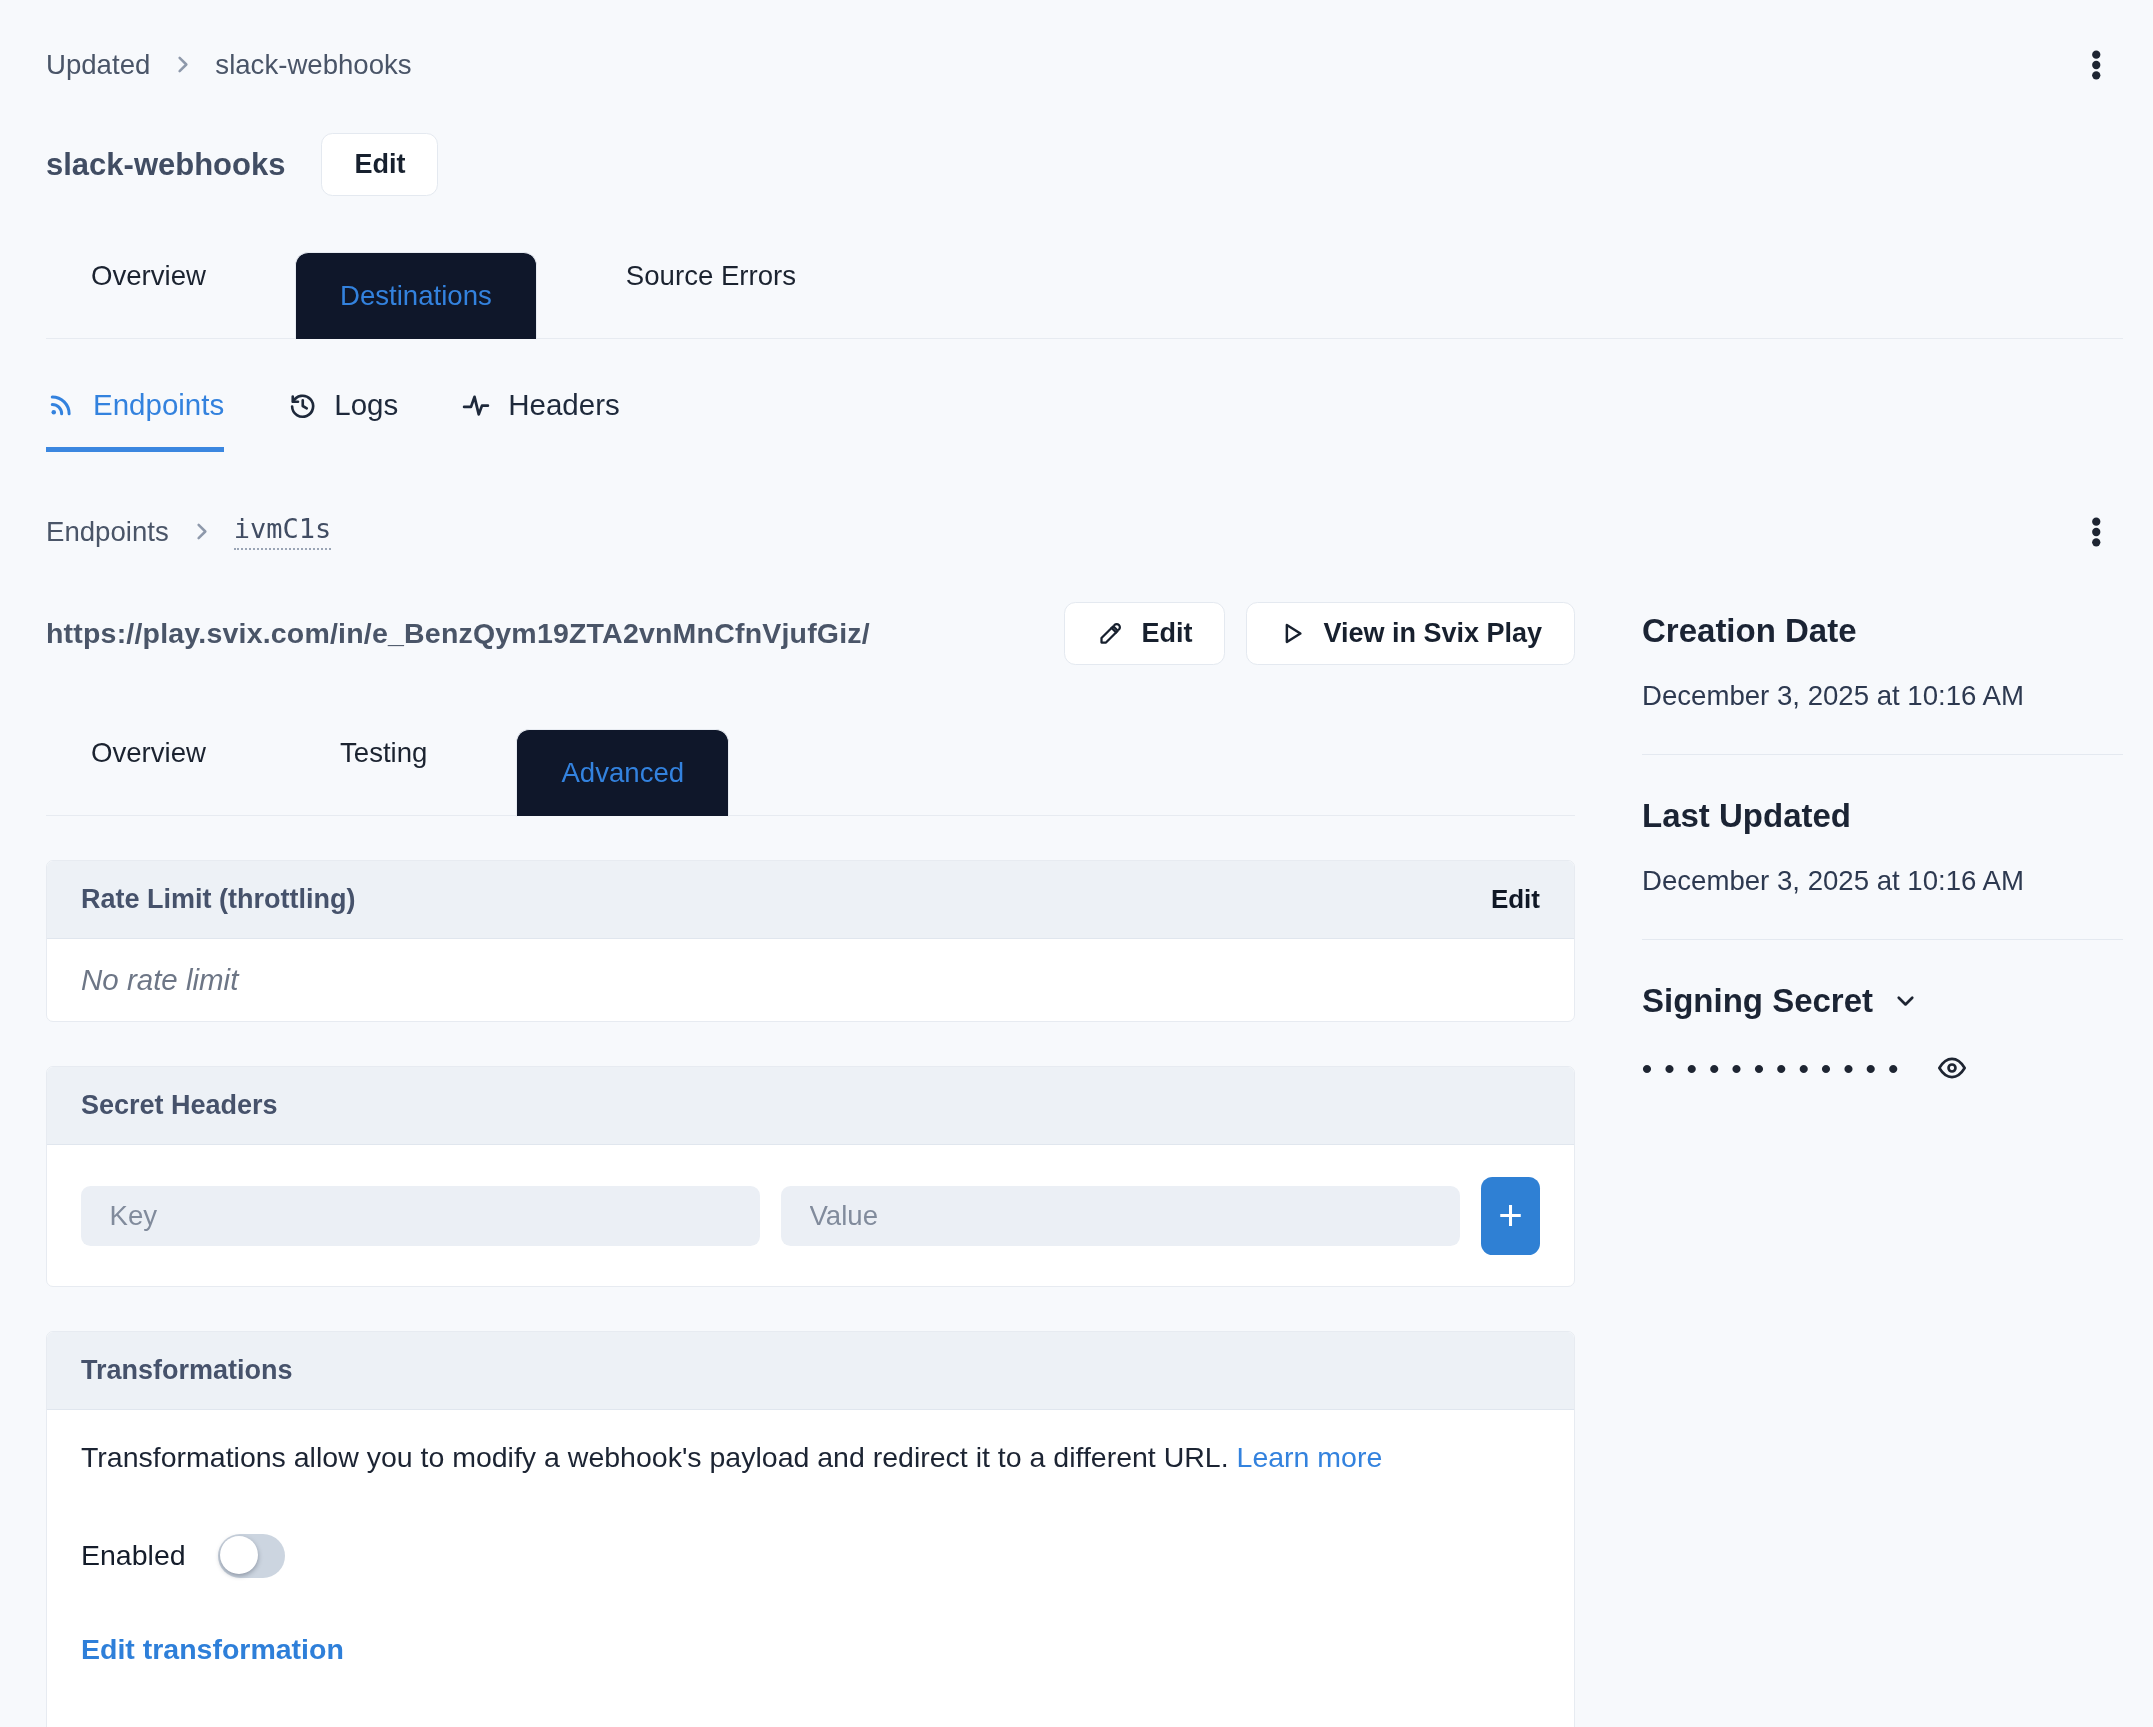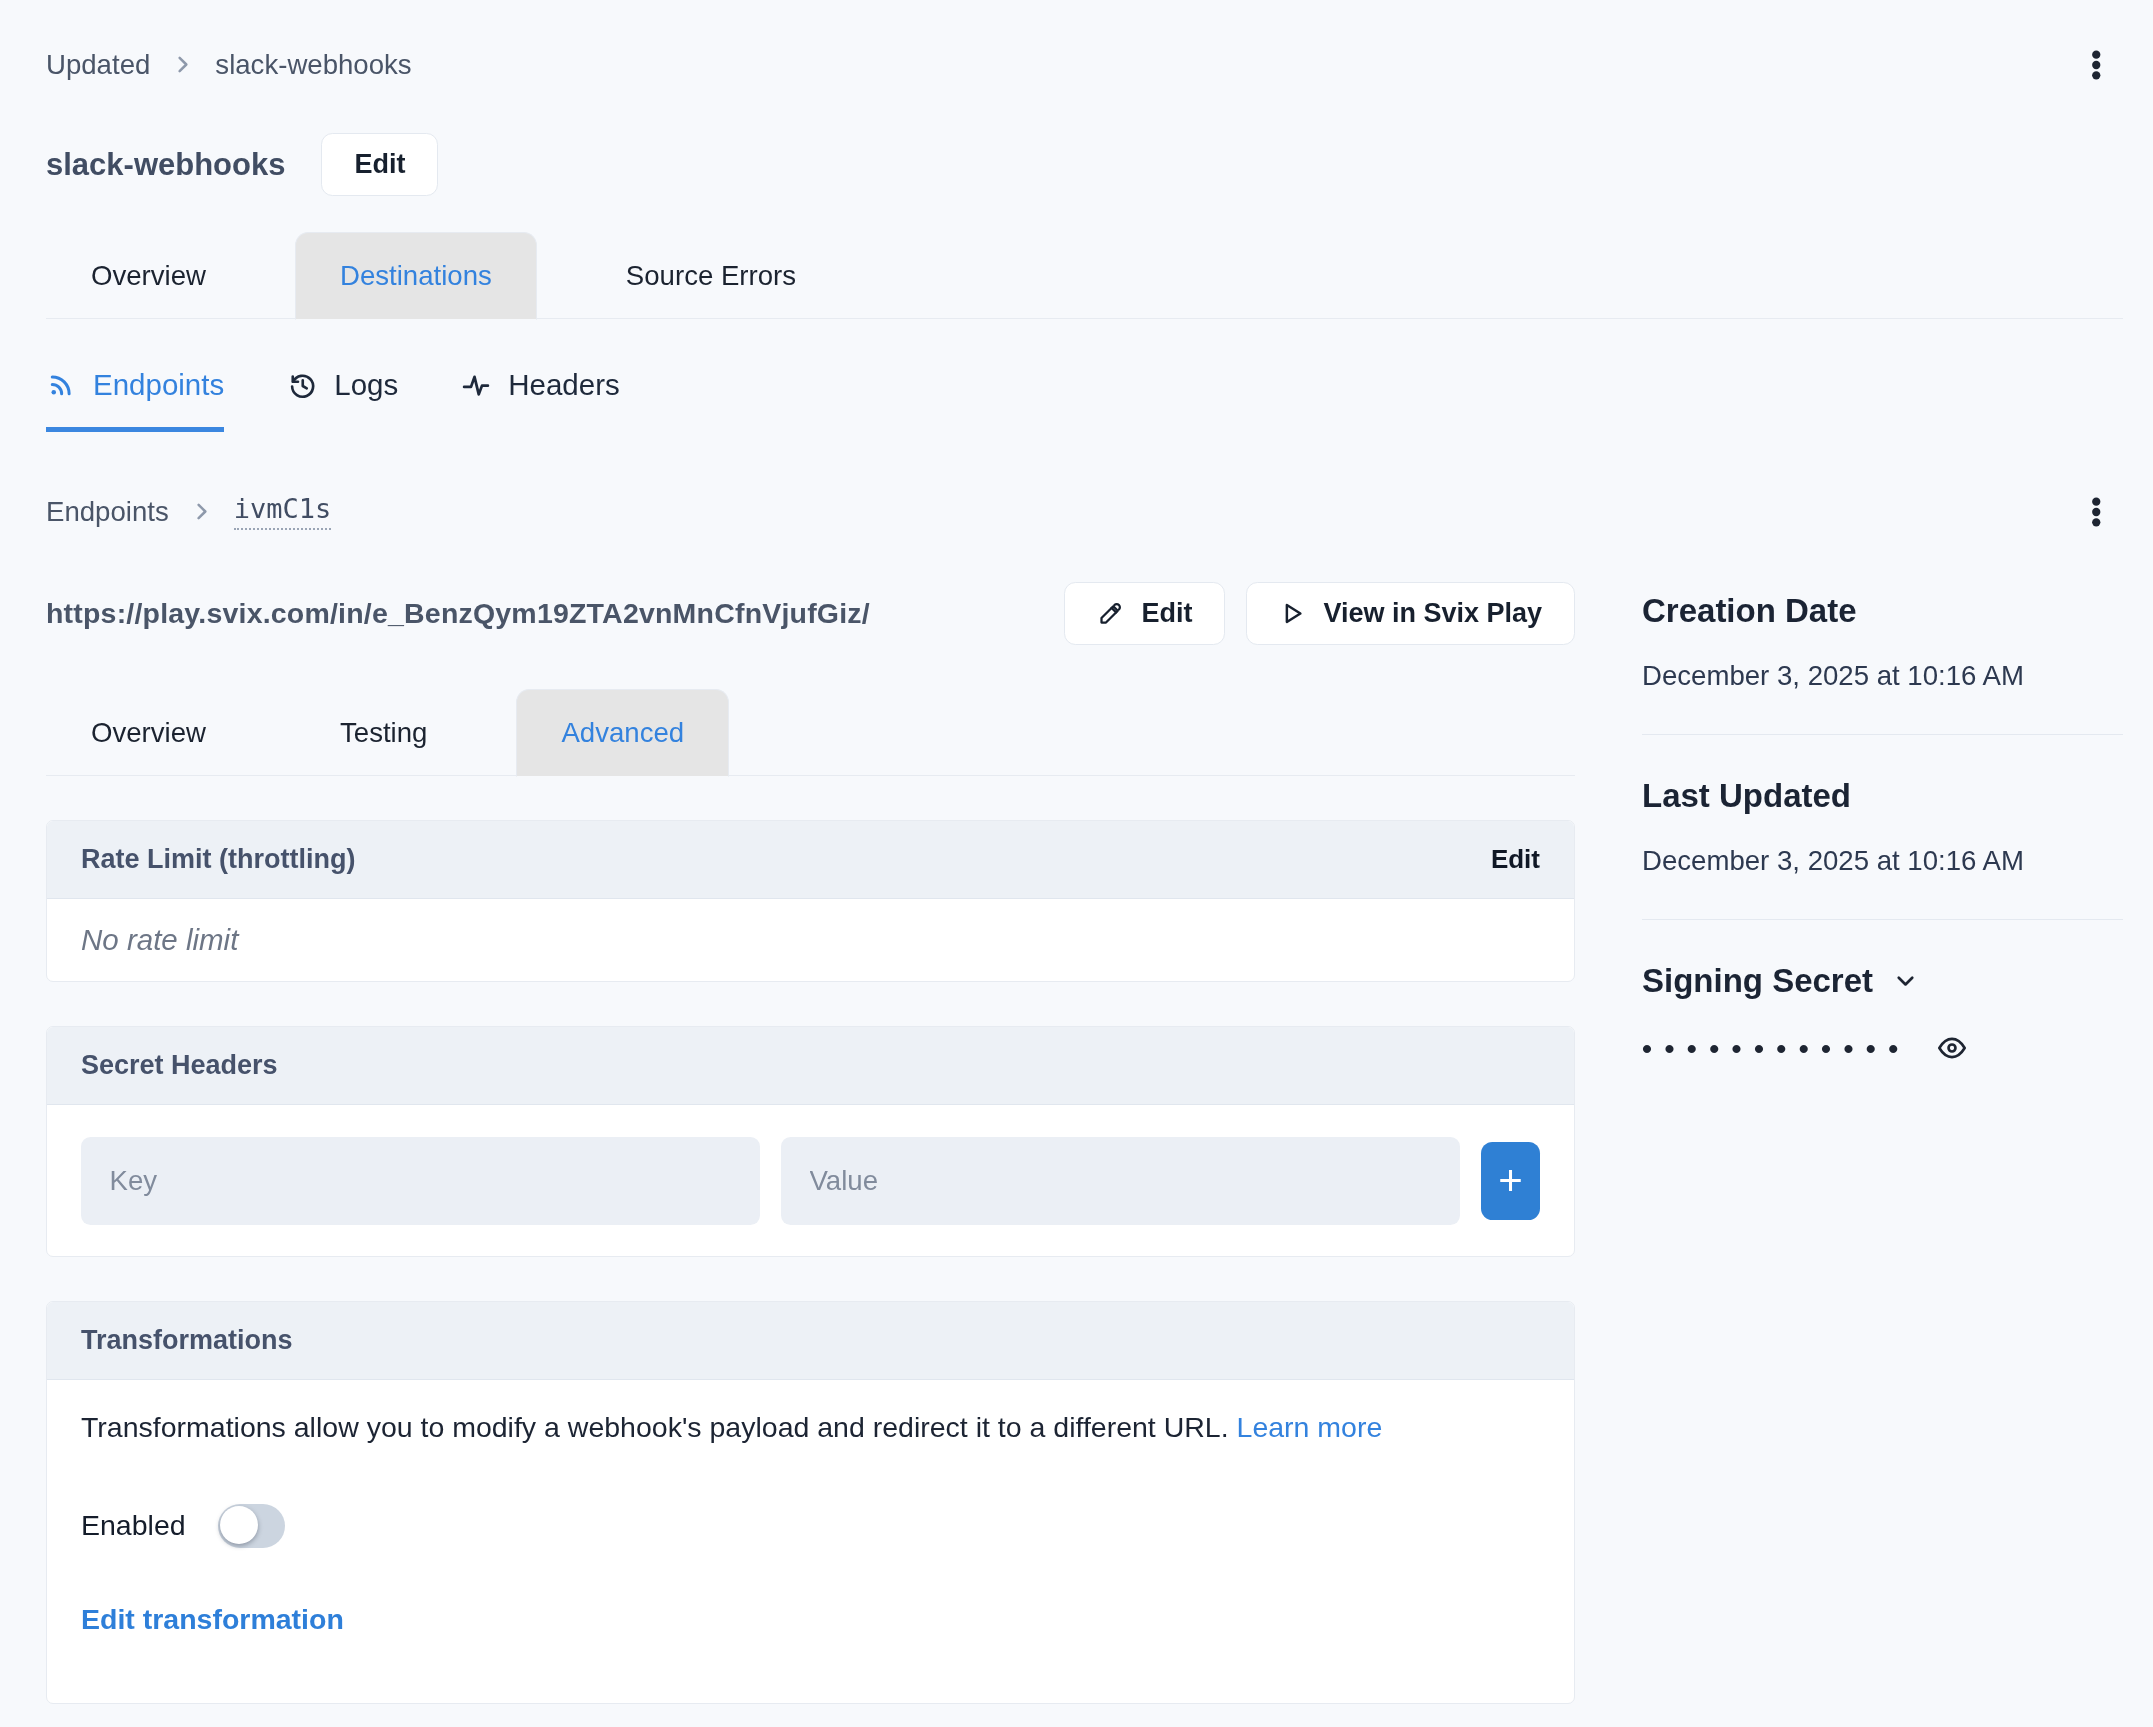--- a/index.html
+++ b/index.html
@@ -32,24 +32,25 @@
 
   
   .tabbar { display:flex; border-bottom:1.9px solid #e7ebf1; margin-top:36px;gap:44px; }
   .tabbar.narrow { margin-top:44px; width:1529px; }
   .tab {
     font-size:27.6px; padding:27px 44px; color:#1b2330; cursor:pointer;
     border:1.9px solid transparent; margin-bottom:-1.9px; white-space:nowrap;
   }
   .tab.active {
     color:#3382de;
-    background:#e5e5e5;
+    background:#0f172a;
     border:1.9px solid #e7ebf1;
     border-bottom:1.9px solid #f7f9fc;
     border-radius:13.3px 13.3px 0 0;
+    margin-top:20px;
   }
 
   
   .subtabs { display:flex; gap:63px; margin-top:49px; }
   .subtab {
     display:flex; align-items:center; gap:17px; font-size:29.5px; color:#1e293b;
     padding-bottom:25px; border-bottom:5.7px solid transparent; cursor:pointer;
   }
   .subtab.active { color:#3382de; border-bottom-color:#3b87e0; }
   .subtab .icn { display:flex; align-items:center; }
@@ -81,21 +82,21 @@
   }
   .card-title { font-size:27px; font-weight:600; color:#46526b; }
   .card-action { font-size:26px; font-weight:700; color:#101826; cursor:pointer; }
   .card-body { padding:24px 34px; }
   .empty-italic { font-style:italic; font-size:29.5px; color:#6d7686; }
 
   
   .kv-row { display:flex; align-items:center; gap:21px; padding:7.6px 0; }
   .kv-input {
     background:#ebeff5; border:none; outline:none; border-radius:9.5px;
-    height:88px; padding:0 28.5px; font-size:27.6px; color:#1e293b; flex:1;
+    height:60px; padding:0 28.5px; font-size:27.6px; color:#1e293b; flex:1;
     font-family:"Liberation Sans", sans-serif;
   }
   .kv-input::placeholder { color:#818b9c; }
   .add-btn {
     width:59px; height:78px; flex:none; background:#2f80d4; color:#ffffff;
     border:none; border-radius:11.4px; font-size:42px; font-weight:400;
     display:flex; align-items:center; justify-content:center; cursor:pointer;
     font-family:"Liberation Sans", sans-serif;
   }
 

